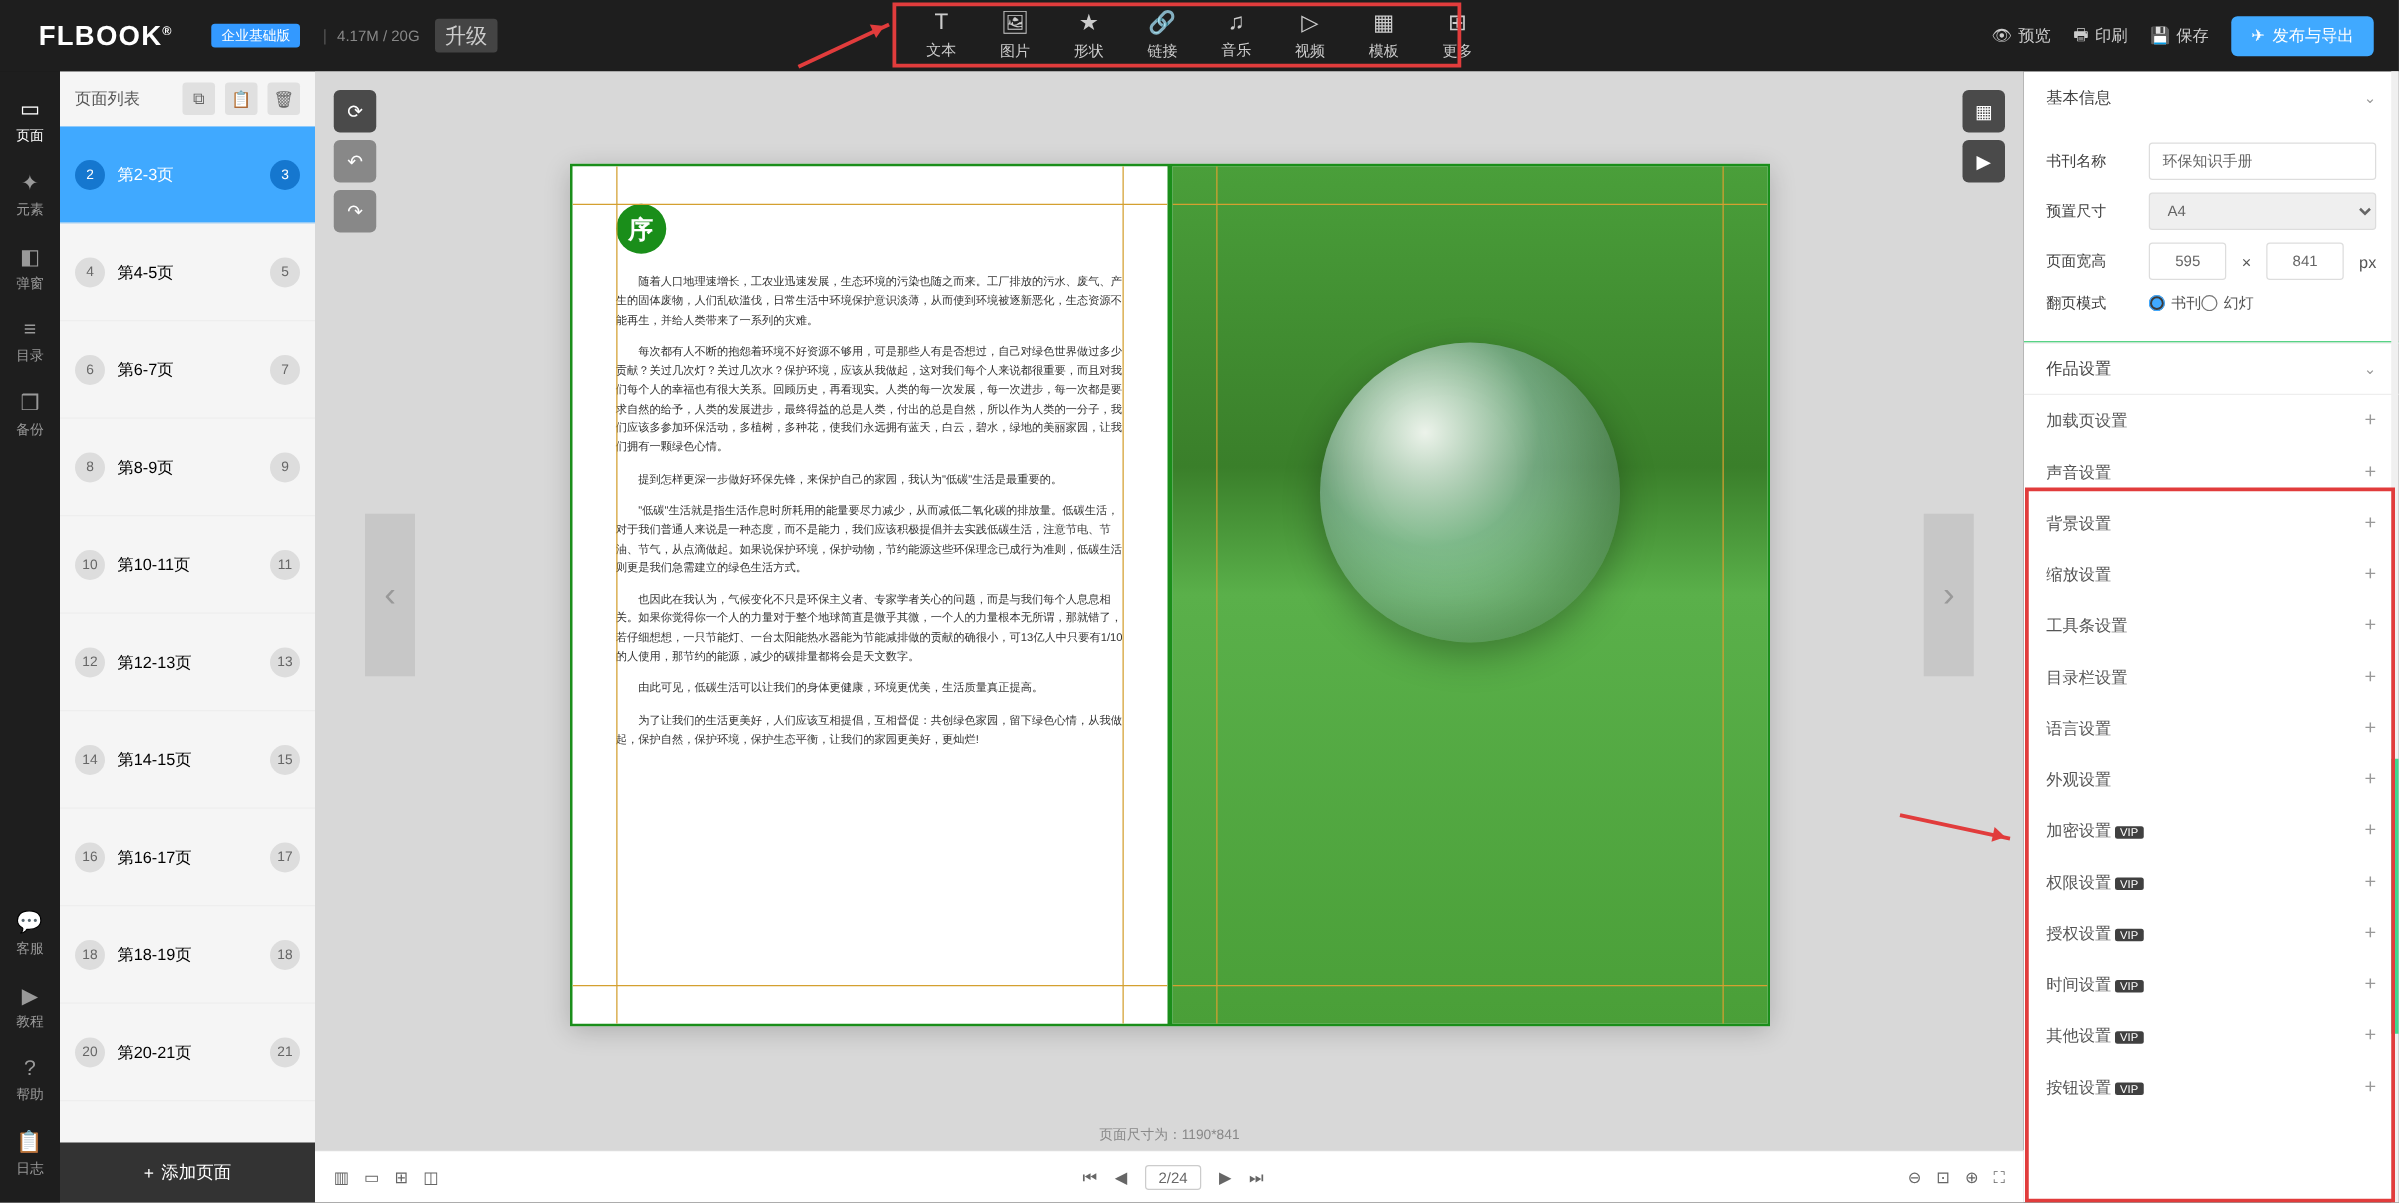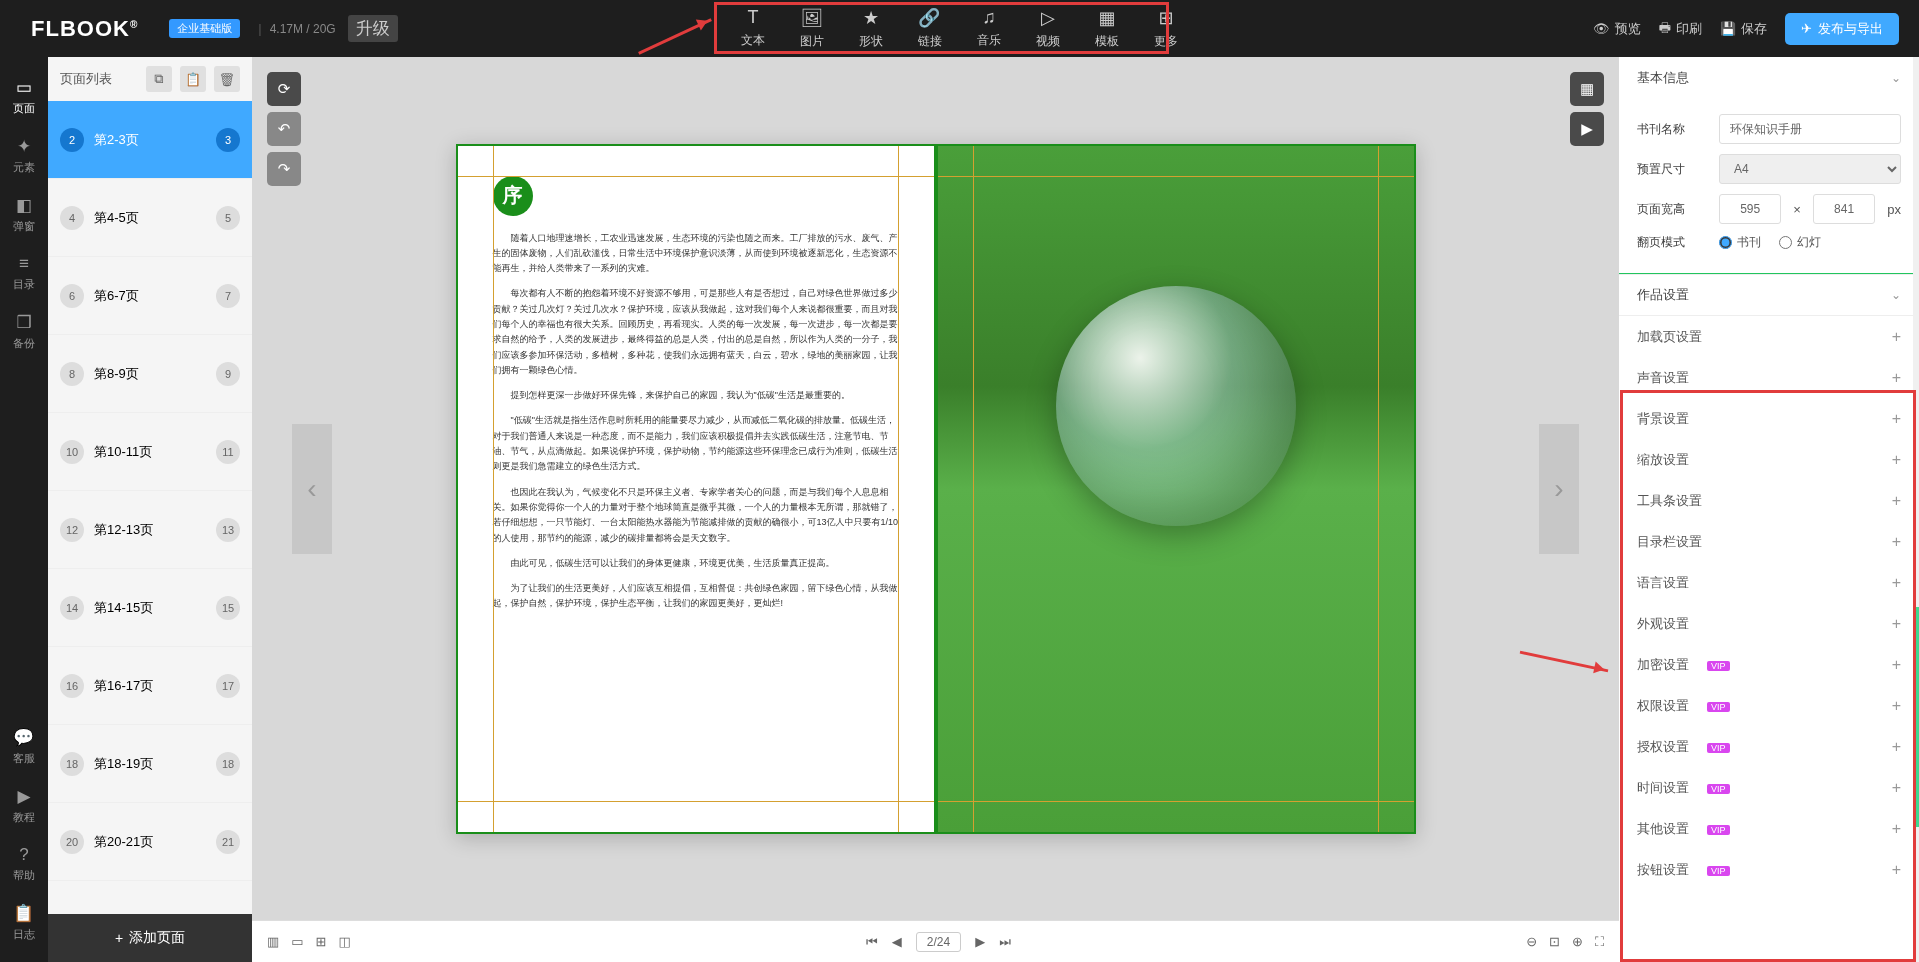--- a/index.html
+++ b/index.html
@@ -64,27 +64,27 @@
 .rp-tabs{display:flex;height:44px;border-bottom:1px solid #e5e5e5}
 .rp-tab{flex:1;display:flex;align-items:center;justify-content:center;cursor:pointer;font-size:13px;color:#666}
 .rp-tab.active{background:#f5f5f5;color:#333;border-bottom:2px solid #40a9ff}
 .rp-section{border-bottom:1px solid #22c55e}
 .rp-section-header{height:42px;display:flex;align-items:center;padding:0 18px;cursor:pointer;justify-content:space-between;color:#444}
 .rp-form{padding:5px 18px 12px}
 .rp-row{display:flex;align-items:center;margin:10px 0;gap:12px}
 .rp-label{width:70px;color:#404040;font-size:12px}
 .rp-input{flex:1;height:30px;border:1px solid #ddd;border-radius:3px;padding:0 10px;font-size:12px;color:#666}
 .rp-dim{width:55px;text-align:center}
-.rp-radio{display:flex;gap:18px;align-items:flex-start}
+.rp-radio{display:flex;align-items:flex-start}
 .rp-radio label{display:flex;align-items:center;gap:5px;font-size:12px}
 .rp-radio input{accent-color:#40a9ff}
 .rp-coll-item{height:41px;display:flex;align-items:center;justify-content:space-between;padding:0 18px;cursor:pointer;color:#555;font-size:13px}
 .plus{color:#999;font-size:16px}
 .chev{color:#999;font-size:12px}
-.vip-tag{display:inline-block;background:#d946ef;color:#fff;font-size:9px;padding:0 4px;border-radius:2px;margin-left:18px}
+.vip-tag{display:inline-block;background:#404040;color:#fff;font-size:9px;padding:0 4px;border-radius:2px;margin-left:3px}
 .red-box-right{position:absolute;border:3px solid #e13c3c;top:390px;right:3px;width:296px;height:572px;pointer-events:none;z-index:50}
 .arrow-right{position:absolute;right:310px;top:660px;width:90px;height:3px;background:#e13c3c;transform:rotate(12deg);z-index:49}
 .arrow-right:after{content:"";position:absolute;right:-2px;top:-5px;border:6px solid transparent;border-left:10px solid #e13c3c}
 .scroll-ind{position:absolute;right:0;top:57px;width:6px;height:calc(100% - 57px);background:#f0f0f0}
 .scroll-thumb{position:absolute;right:0;width:6px;height:220px;background:#40d890;top:550px}
 </style>
 </head>
 <body>
 
 <div class="header">
@@ -294,20 +294,21 @@
           <div class="sphere"></div>
           <div class="guides">
             <div class="guide-v" style="left:35px"></div>
               <div class="guide-v" style="right:35px"></div>
             <div class="guide-h" style="top:30px"></div>
               <div class="guide-h" style="bottom:30px"></div>
           </div>
         </div>
       </div>
     </div>
+    <div class="canvas-info">页面尺寸为：1190*841</div>
     <div class="canvas-footer">
       <div class="cf-left">
         <span>▥</span>
         <span>▭</span>
         <span>⊞</span>
         <span>◫</span>
       </div>
       <div class="cf-center">
         <span>⏮</span>
         <span>◀</span>

